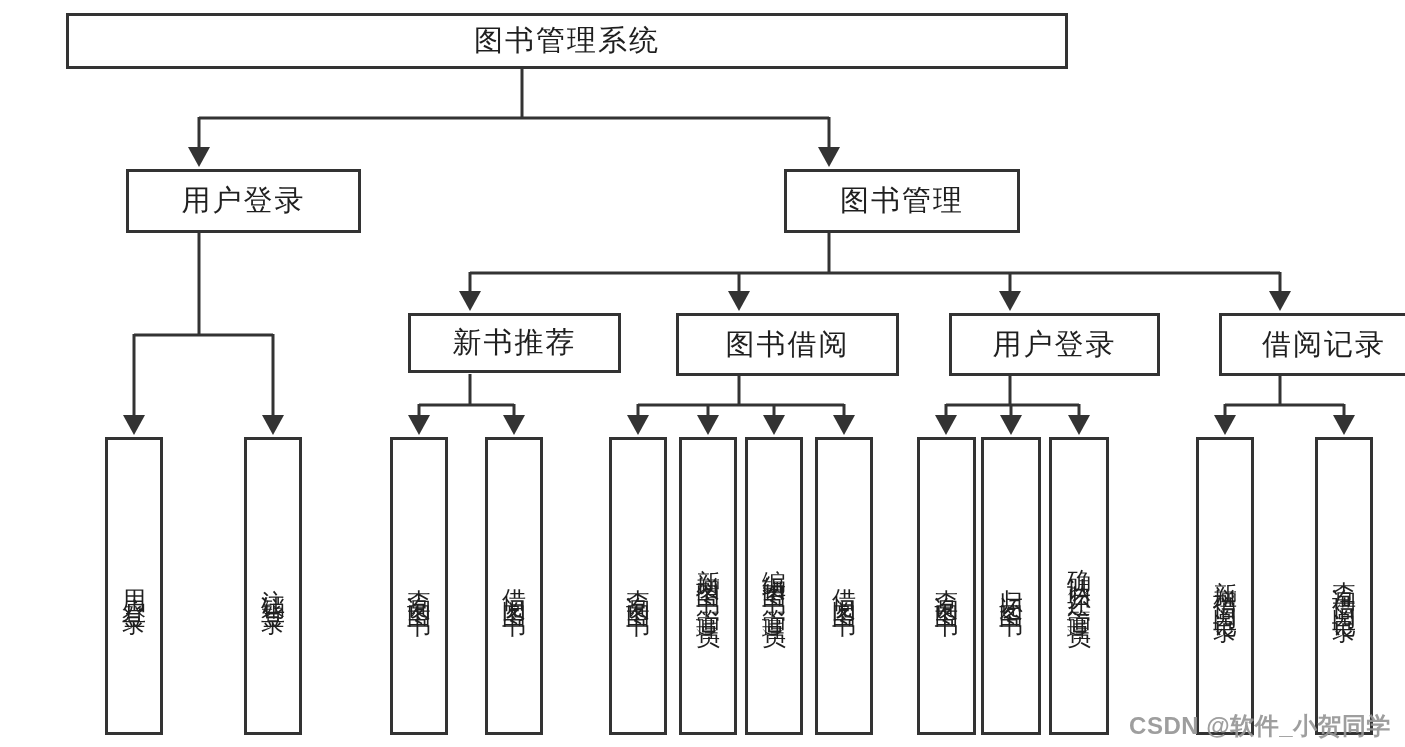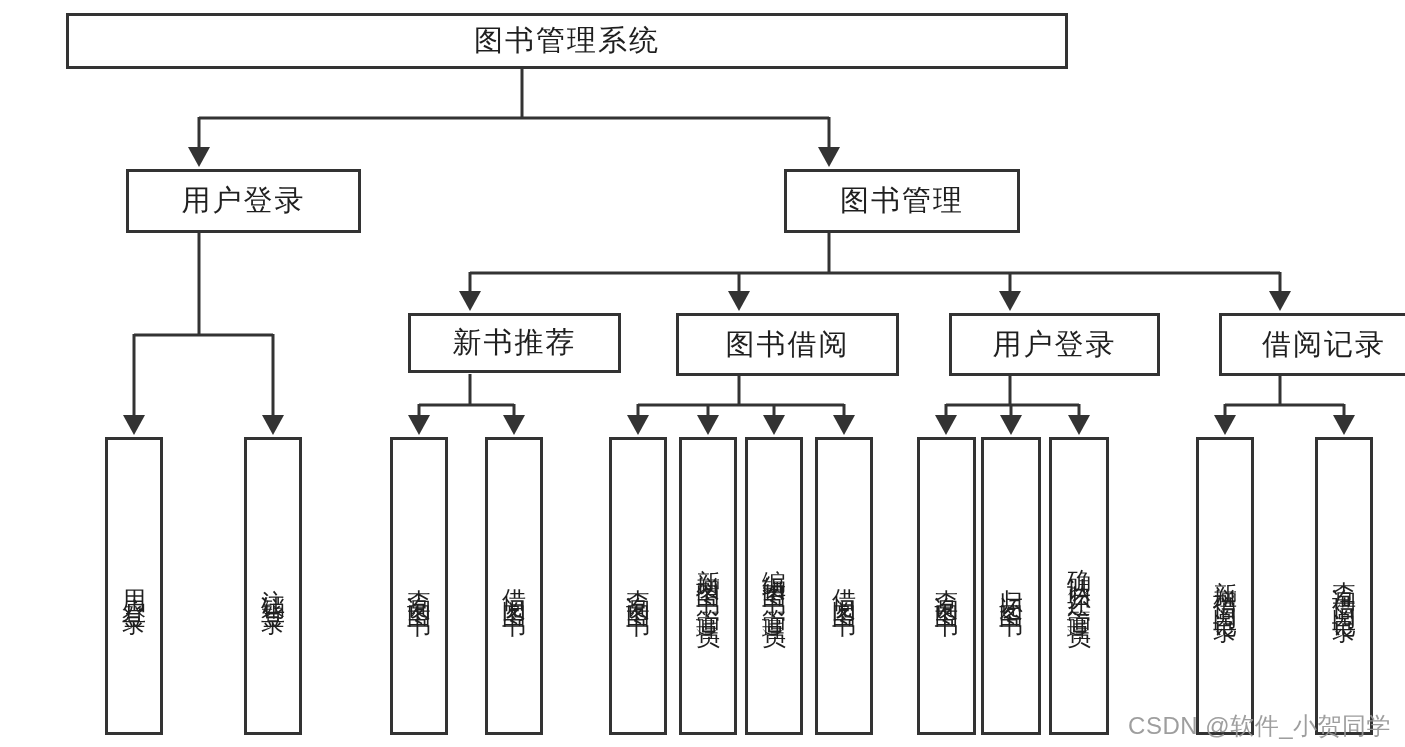--- a/index.html
+++ b/index.html
@@ -49,20 +49,21 @@
   }
   .watermark {
     position: absolute;
     right: 14px;
     bottom: 5px;
     font-size: 24px;
     color: rgba(150, 150, 150, 0.92);
     white-space: nowrap;
     z-index: 5;
     letter-spacing: 0.5px;
+    font-weight: bold;
   }
 </style>
 </head>
 <body>
 
 <div class="stage">
 
   <svg class="connectors" width="1405" height="747" viewBox="0 0 1405 747" xmlns="http://www.w3.org/2000/svg">
     <g stroke="#333333" stroke-width="3" fill="none">
 

